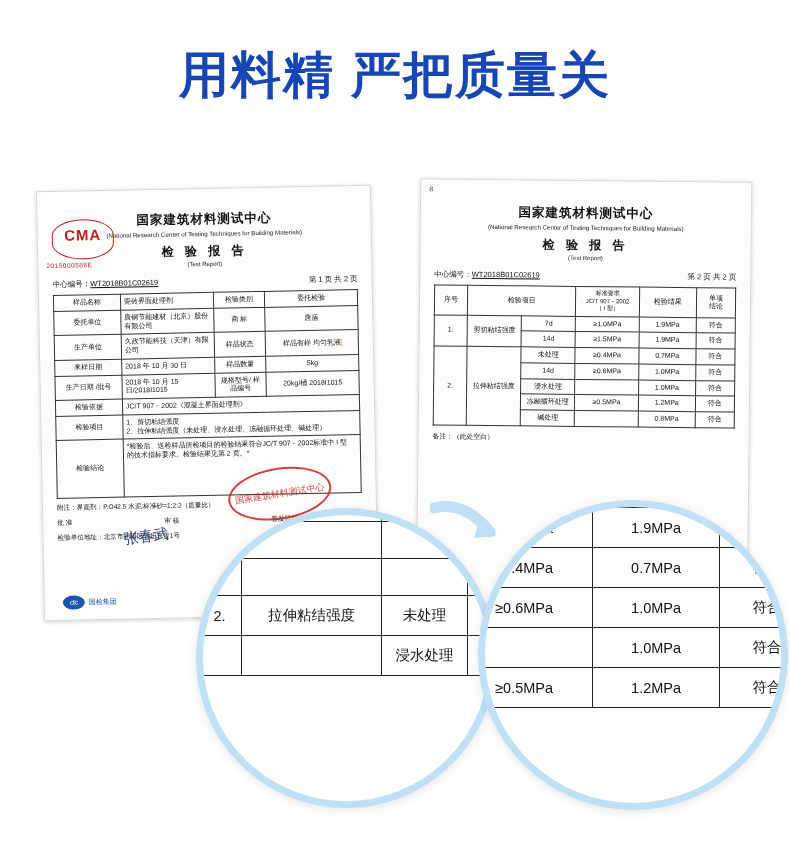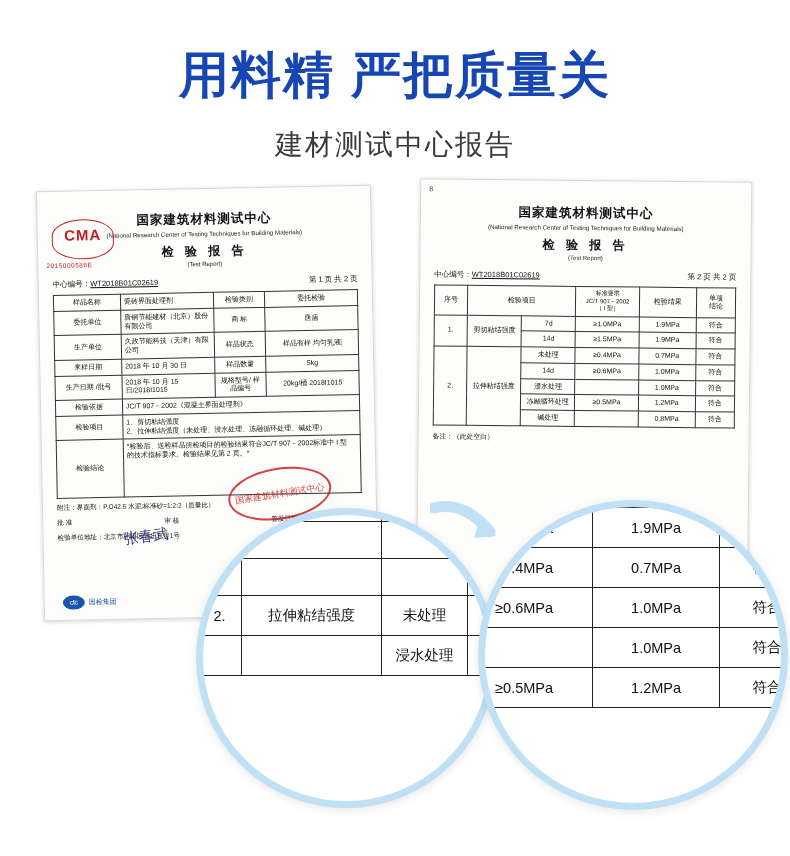--- a/index.html
+++ b/index.html
@@ -288,21 +288,20 @@
     color: #d9422e;
     opacity: 0.8;
   }
 </style>
 </head>
 <body>
 
 <div id="page">
 
   <div class="headline">用料精 严把质量关</div>
-  <div class="subhead">建材测试中心报告</div>
 
   <div class="sheet sheet-left">
     <div class="cma-badge">CMA</div>
     <div class="cma-code">2015000586E</div>
 
     <div class="doc-title">国家建筑材料测试中心</div>
     <div class="doc-title-en">(National Research Center of Testing Techniques for Building Materials)</div>
     <div class="doc-title2">检 验 报 告</div>
     <div class="doc-title2-en">(Test Report)</div>
 

